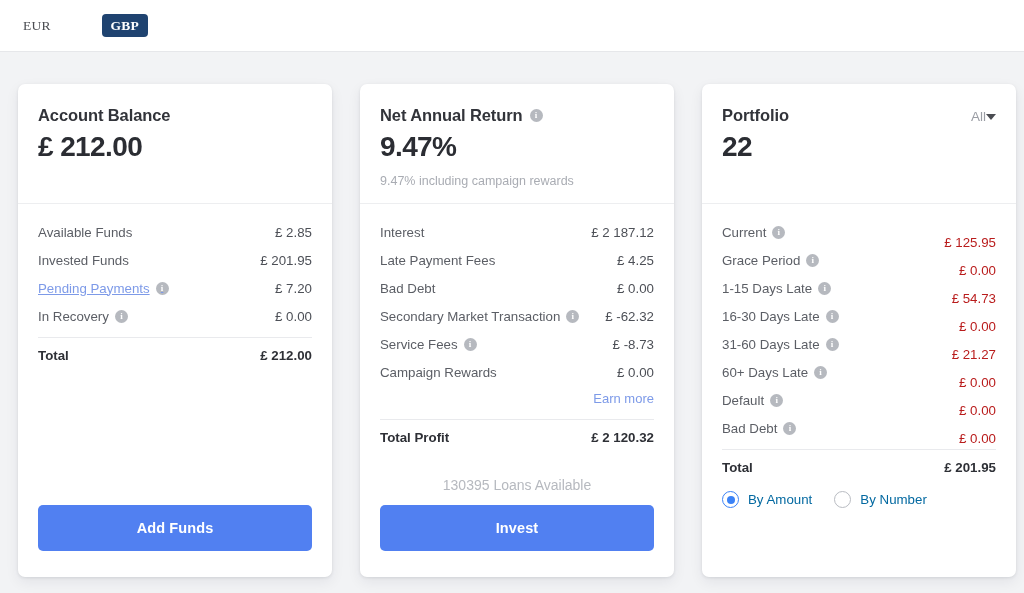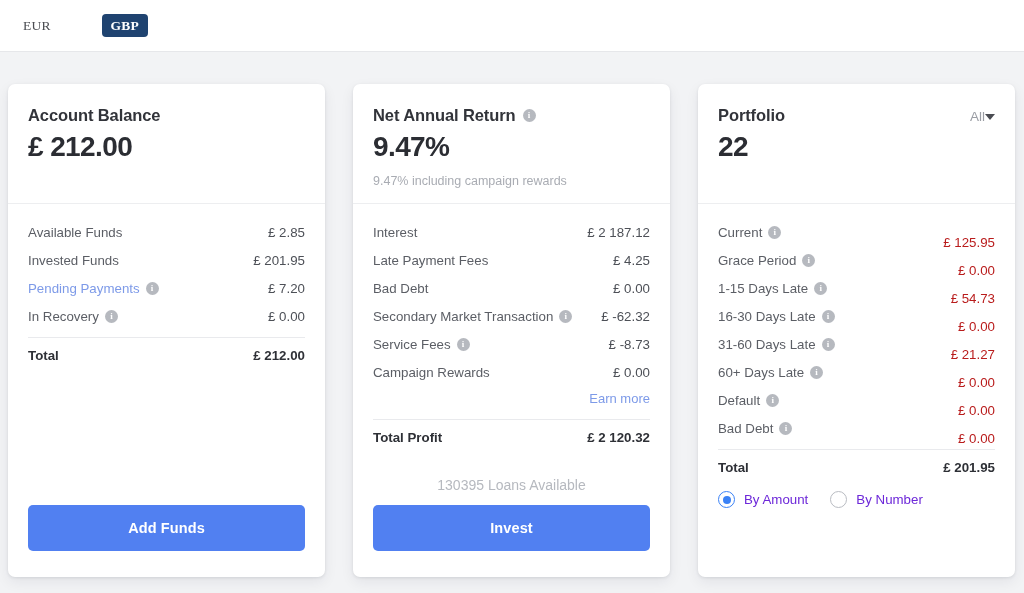--- a/index.html
+++ b/index.html
@@ -42,21 +42,21 @@
     background: #1f4370;
     color: #ffffff;
     font-weight: 600;
     margin-left: 32px;
   }
 
   
   .grid {
     display: flex;
     gap: 28px;
-    padding: 32px 8px 0 8px;
+    padding: 32px 8px 0 18px;
     align-items: flex-end;
   }
   .card {
     width: 317px;
     background: #ffffff;
     border-radius: 7px;
     box-shadow: 0 1px 3px rgba(30,35,50,.10), 0 5px 14px rgba(30,35,50,.07);
     display: flex;
     flex-direction: column;
     height: 493px;
@@ -138,21 +138,21 @@
   .row {
     display: flex;
     align-items: center;
     justify-content: space-between;
     height: 28px;
     font-size: 13.3px;
     color: #5b5e65;
   }
   .row .lbl { display: flex; align-items: center; gap: 6px; }
   .row .val { color: #4d5057; white-space: nowrap; }
-  .row .lbl.link { color: #7d9ae8; }
+  .row .lbl.link { color: #7d9ae8; text-decoration: underline; }
   .row .val.link { color: #b91c1c; margin-top: 21px; }
 
   .rowsep {
     border-top: 1px solid #e9eaed;
     margin: 7px 0 2px 0;
   }
   .row.total {
     font-weight: 700;
     color: #2e3036;
     height: 30px;
@@ -198,21 +198,21 @@
     display: flex;
     align-items: center;
     gap: 22px;
     margin-top: 9px;
   }
   .radio {
     display: flex;
     align-items: center;
     gap: 9px;
     font-size: 13.3px;
-    color: #6d28d9;
+    color: #0369a1;
     cursor: pointer;
   }
   .dot {
     width: 17px; height: 17px;
     border-radius: 50%;
     border: 1.6px solid #b9bcc2;
     display: inline-flex;
     align-items: center;
     justify-content: center;
     flex: 0 0 auto;

